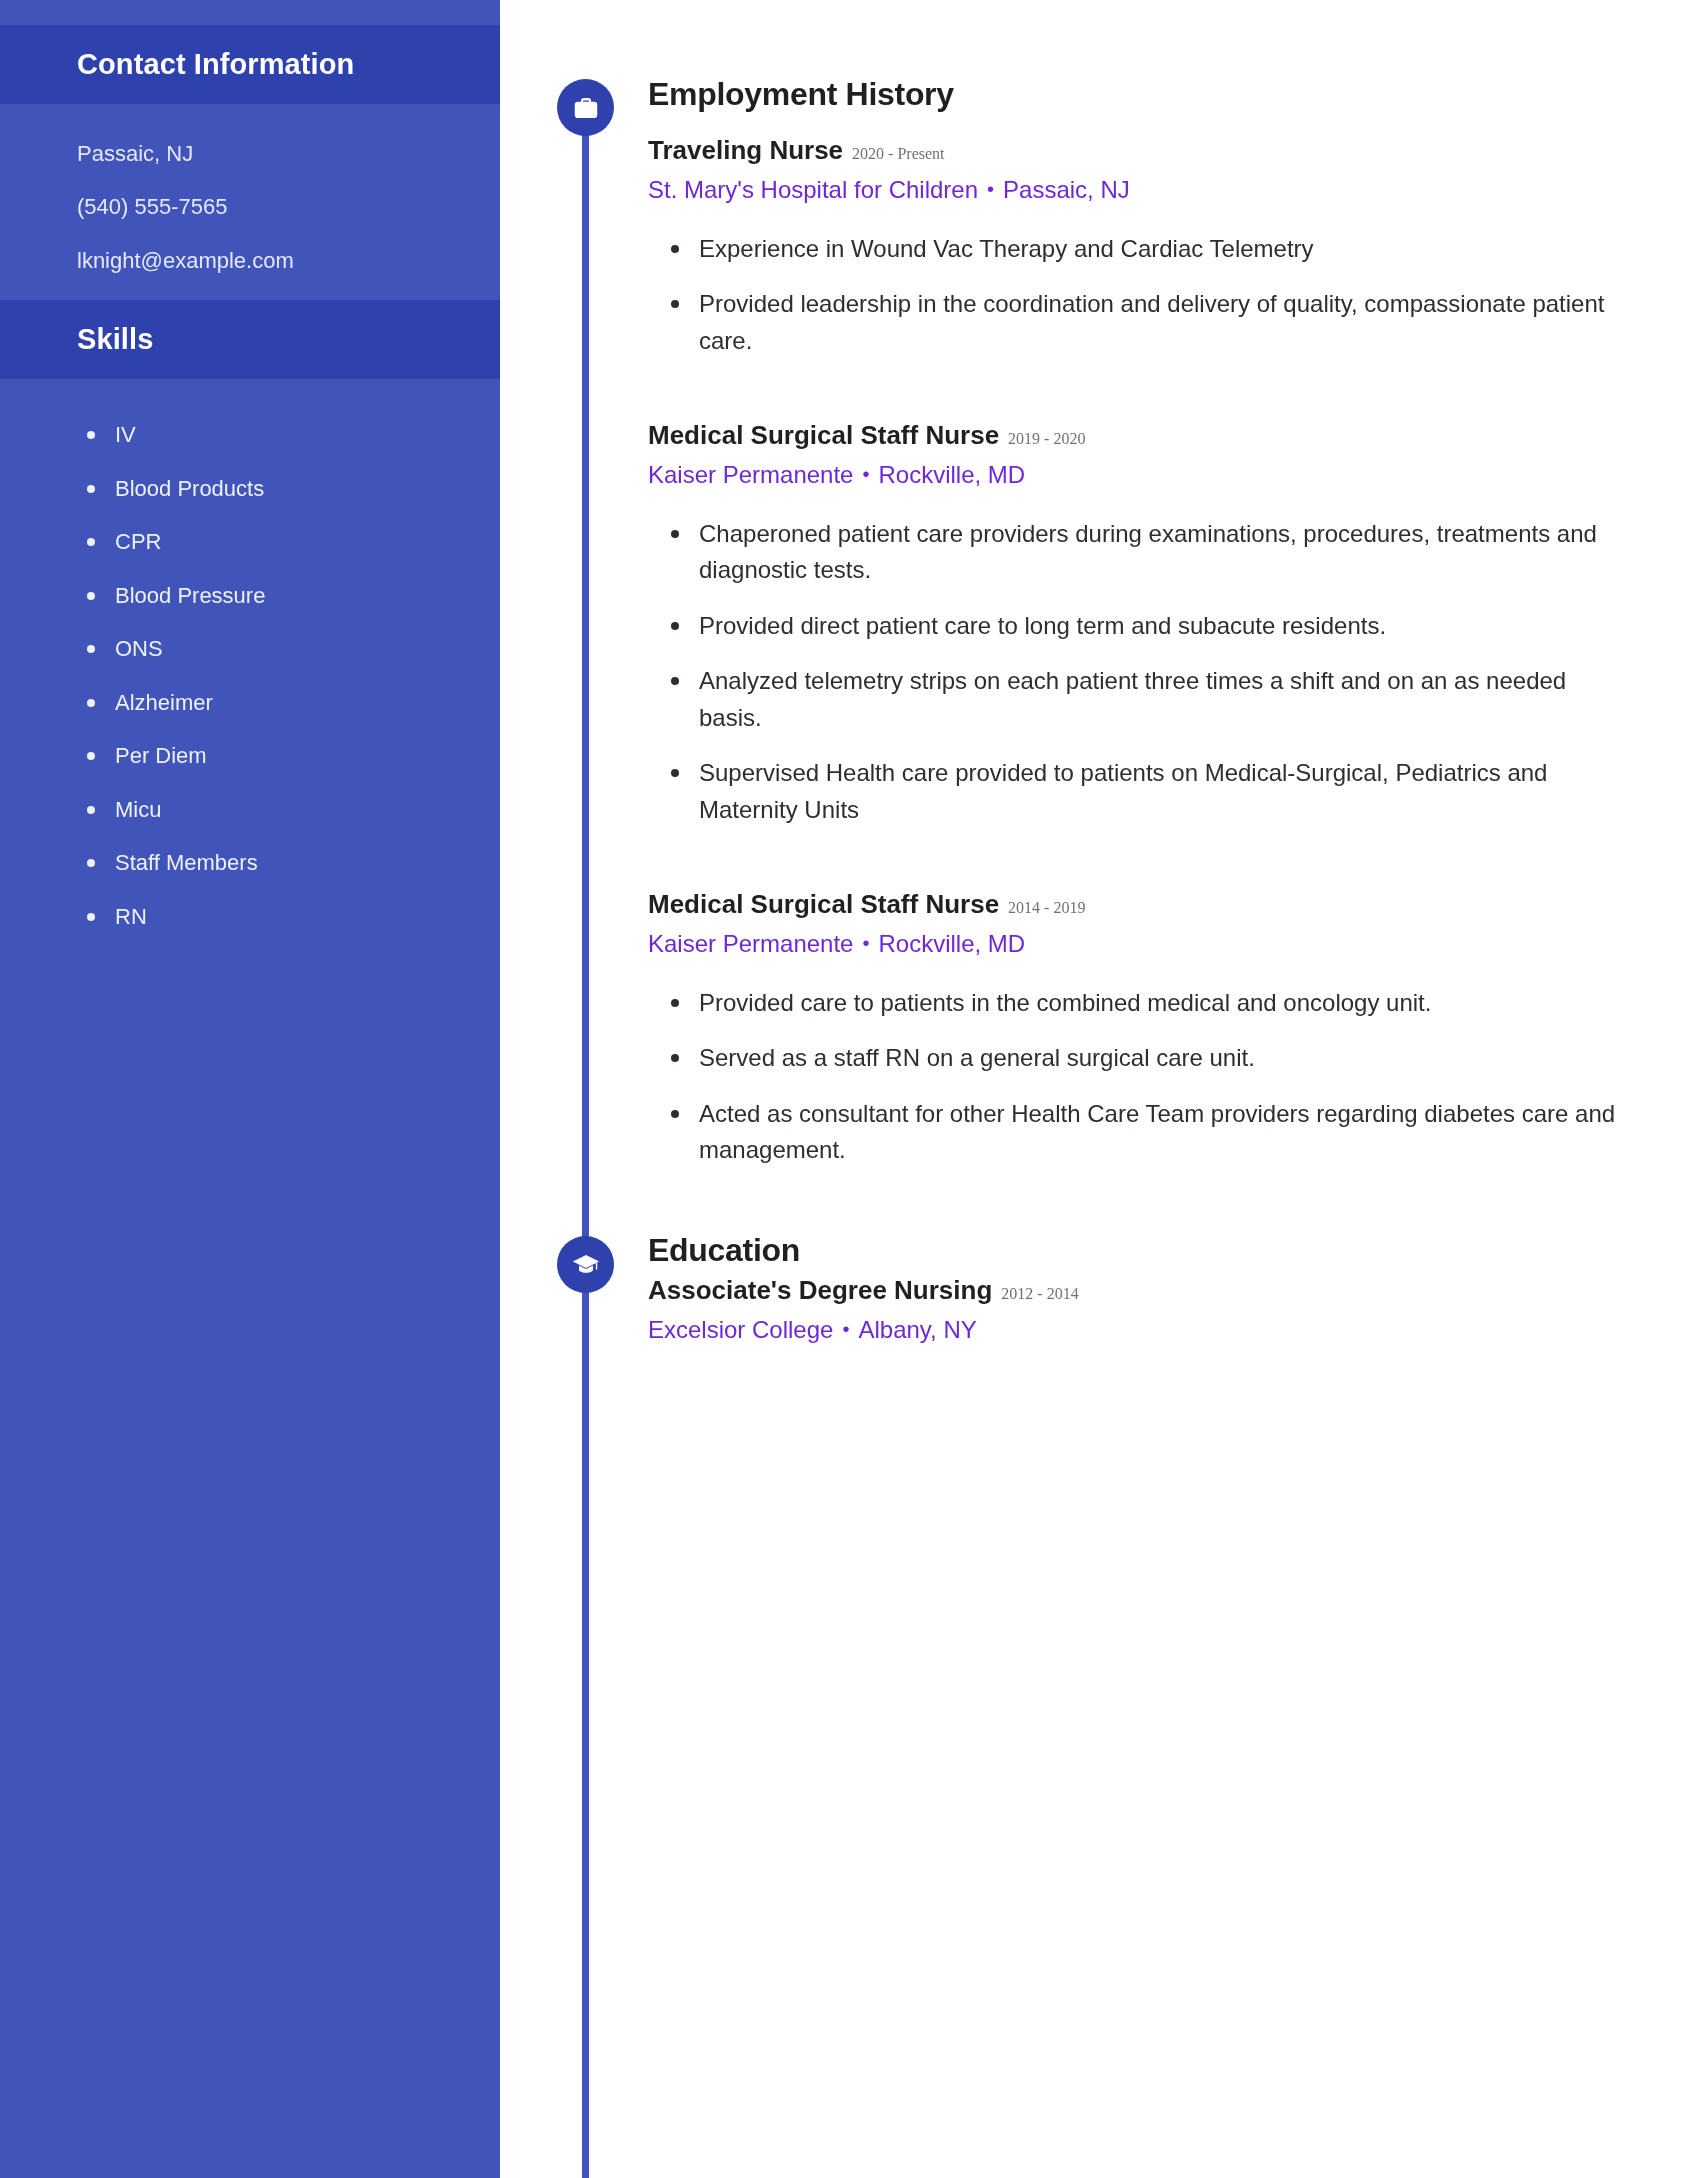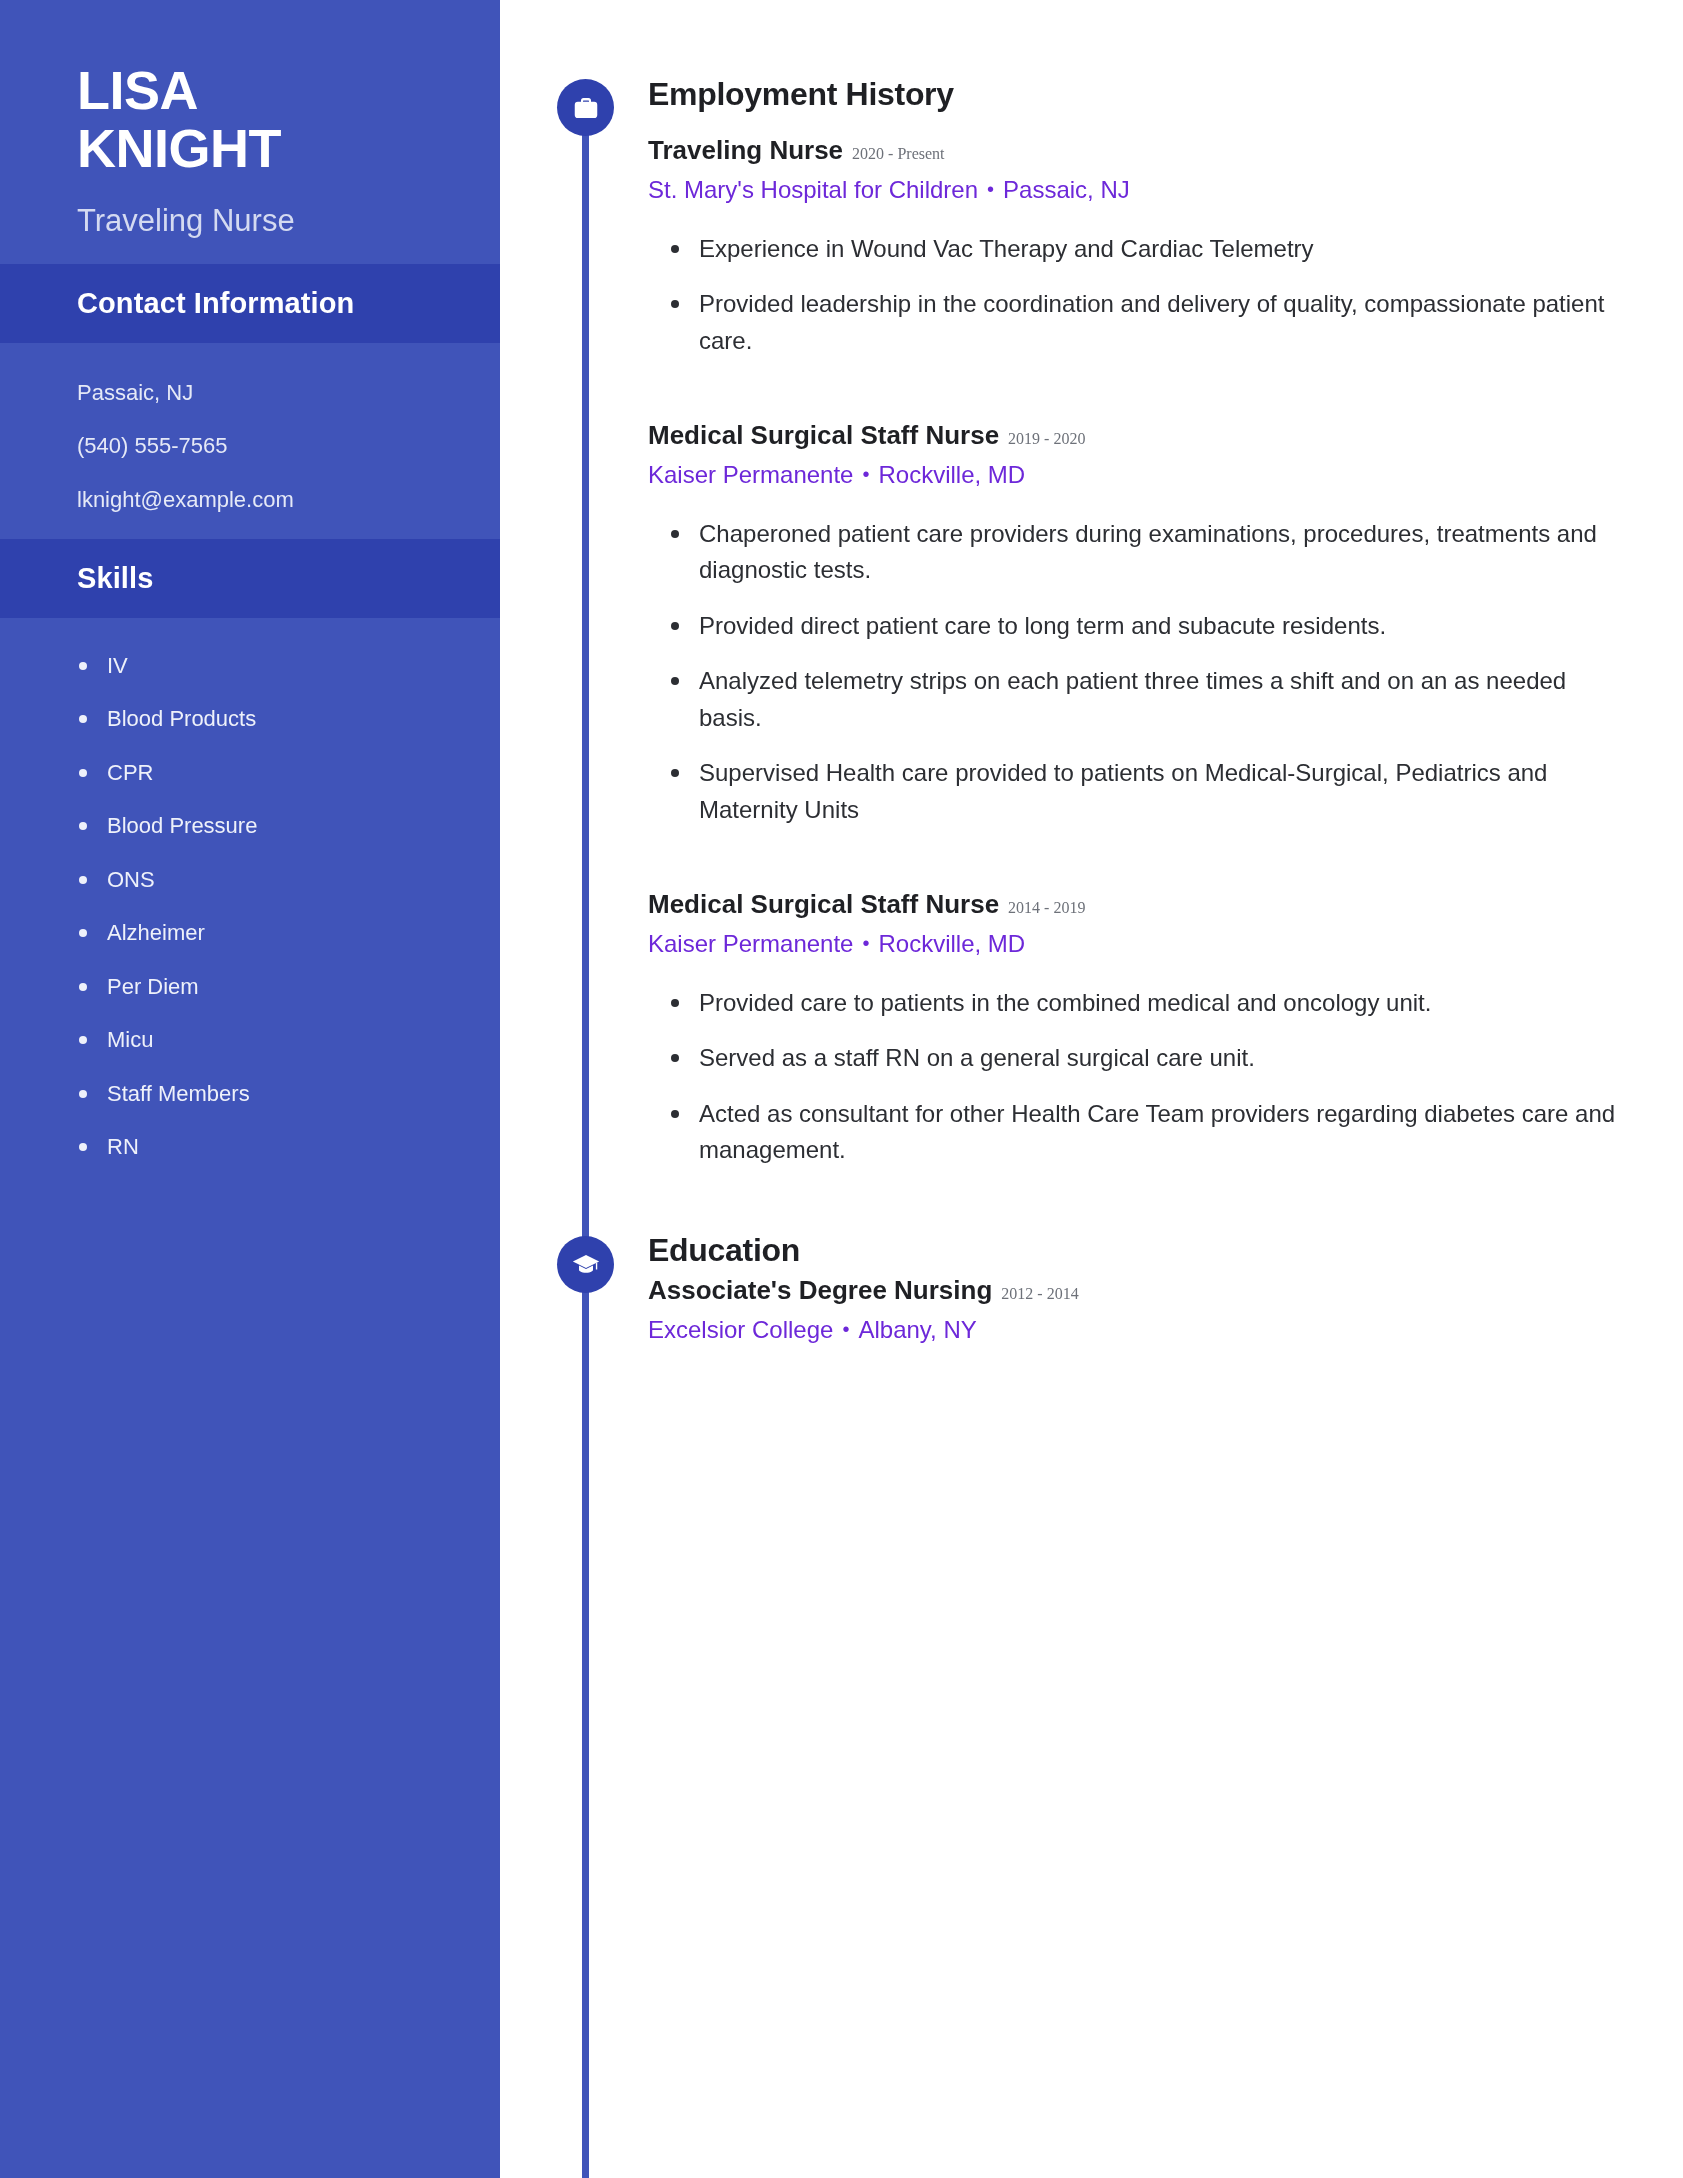--- a/index.html
+++ b/index.html
@@ -74,21 +74,21 @@
   .contact-line {
     color: #e5e9f7;
     font-size: 22px;
     line-height: 1.25;
     margin-bottom: 26px;
     white-space: nowrap;
   }
 
   .skills-list {
     list-style: none;
-    margin: 0;
+    margin: 8px;
     padding: 34px 64px 0 107px;
   }
   .skill-item {
     position: relative;
     color: #eef1fa;
     font-size: 22px;
     line-height: 1.25;
     margin-bottom: 26px;
   }
   .skill-item::before {
@@ -203,27 +203,20 @@
   .entry-spacer { height: 34px; }
   .edu-block { margin-top: 6px; }
 </style>
 </head>
 <body>
 
 <div class="page">
 
   <aside class="sidebar">
 
-    <div class="identity">
-      <h1 class="name">
-        <span class="name-line">LISA</span>
-        <span class="name-line">KNIGHT</span>
-      </h1>
-      <p class="role-title">Traveling Nurse</p>
-    </div>
 
     <div class="section-band">
       <h2 class="section-band-title">Contact Information</h2>
     </div>
 
     <div class="contact-list">
       <div class="contact-line">Passaic, NJ</div>
       <div class="contact-line">(540) 555-7565</div>
       <div class="contact-line">lknight@example.com</div>
     </div>

